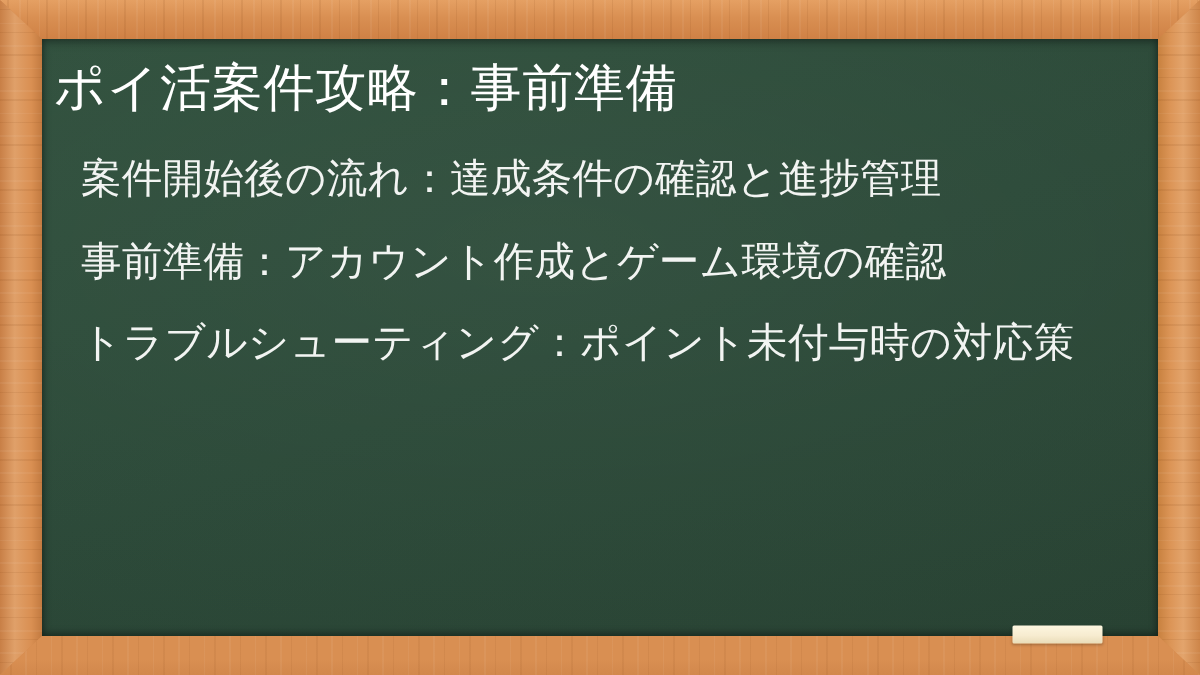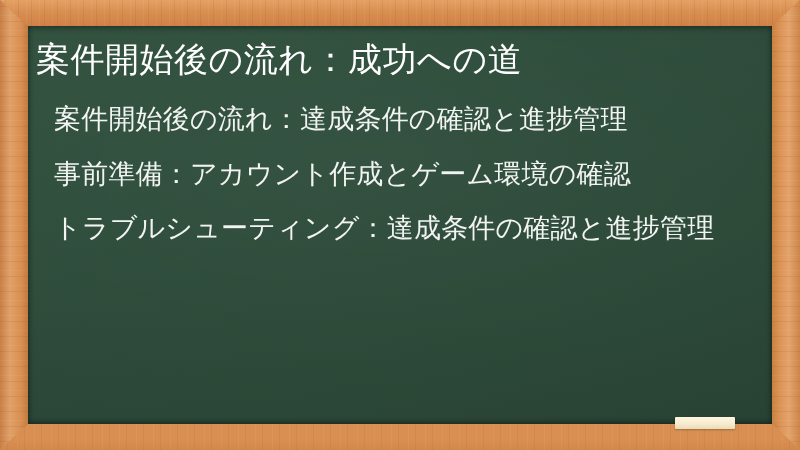--- a/index.html
+++ b/index.html
@@ -153,25 +153,25 @@
 
   <div class="frame">
     <div class="plank plank-top"></div>
     <div class="plank plank-left"></div>
     <div class="plank plank-right"></div>
     <div class="plank plank-bottom"></div>
   </div>
 
   <div class="board">
 
-    <div class="title">案件開始後の流れ：成功への道</div>
+    <div class="title">ポイ活案件攻略：事前準備</div>
 
     <ul class="bullets">
       <li class="bullet">案件開始後の流れ：達成条件の確認と進捗管理</li>
       <li class="bullet">事前準備：アカウント作成とゲーム環境の確認</li>
-      <li class="bullet">トラブルシューティング：達成条件の確認と進捗管理</li>
+      <li class="bullet">トラブルシューティング：ポイント未付与時の対応策</li>
     </ul>
 
   </div>
 
   <div class="chalk"></div>
 
 </div>
 
 </body></html>

